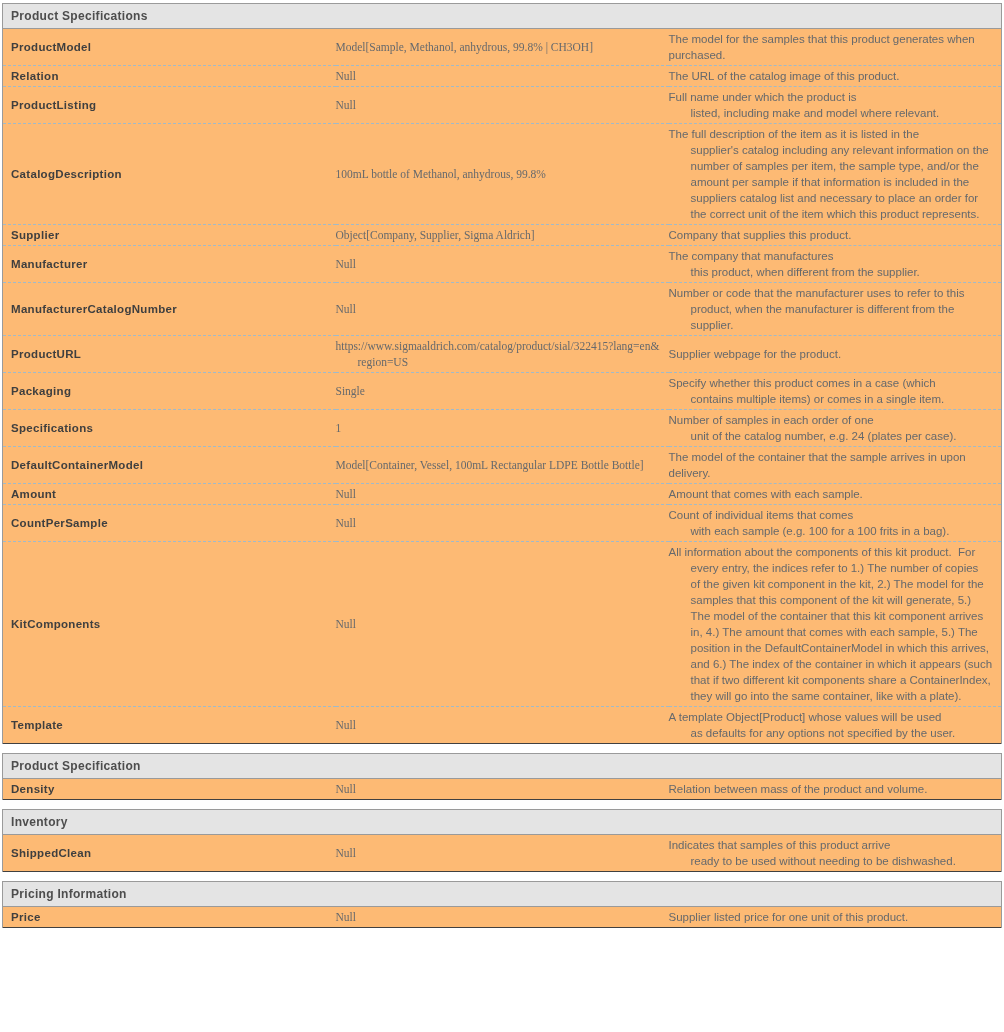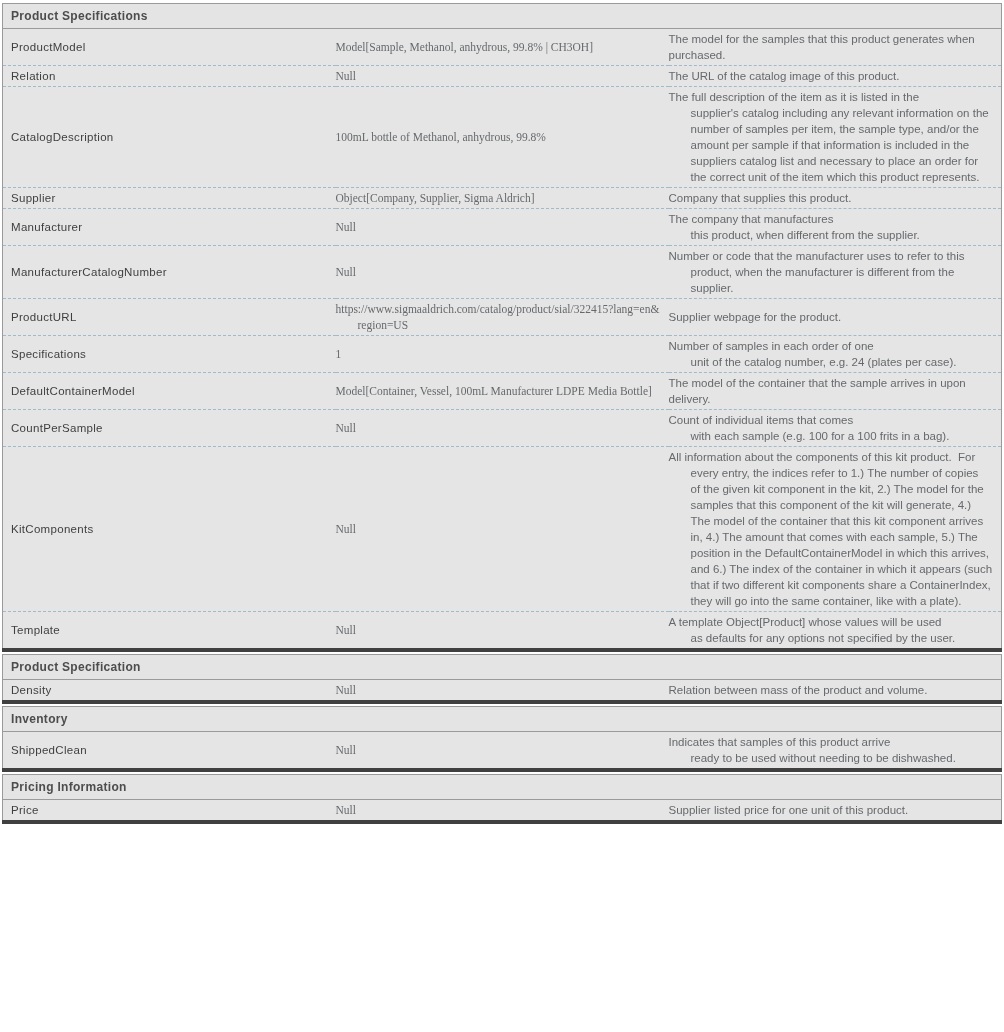--- a/index.html
+++ b/index.html
@@ -8,22 +8,22 @@
     width: 1004px;
     font-family: "Liberation Sans", "DejaVu Sans", sans-serif;
   }
   .doc {
     margin: 3px 2px 0 2px;
   }
   table.section {
     width: 1000px;
     border-collapse: collapse;
     table-layout: fixed;
-    margin-bottom: 2px;
-    background: #e5e5e5;
+    margin-bottom: 9px;
+    background: #fdba74;
   }
   table.section th.band {
     background: #e4e4e4;
     border: 1px solid #9a9a9a;
     text-align: left;
     font-size: 12px;
     font-weight: bold;
     color: #4d4d4d;
     letter-spacing: 0.3px;
     padding: 4px 8px;
@@ -31,25 +31,25 @@
   }
   table.section td {
     vertical-align: middle;
     border-left: 1px solid #9a9a9a;
     border-right: 1px solid #9a9a9a;
     padding: 2px 4px 2px 0;
     font-size: 11.5px;
     line-height: 16px;
   }
   table.section tr.spec-row { border-bottom: 1px dashed #a0bac9; }
-  table.section tbody tr.spec-row:last-child { border-bottom: 4px solid #404040; }
+  table.section tbody tr.spec-row:last-child { border-bottom: 1px solid #404040; }
   td.field {
     width: 190px;
     padding-left: 8px !important;
-    font-weight: normal;
+    font-weight: bold;
     color: #3f3f3f;
     letter-spacing: 0.3px;
     border-right: none !important;
   }
   td.value {
     width: 404px;
     color: #66696c;
     border-left: none !important;
     border-right: none !important;
     font-family: Liberation Serif, serif;
@@ -85,20 +85,30 @@
   <tr class="spec-row">
     <td class="field">Relation</td>
     <td class="value">
             <div class="line">Null</div>
           </td>
     <td class="desc">
             <div class="line">The URL of the catalog image of this product.</div>
           </td>
   </tr>
 
+  <tr class="spec-row">
+    <td class="field">ProductListing</td>
+    <td class="value">
+            <div class="line">Null</div>
+          </td>
+    <td class="desc">
+            <div class="line">Full name under which the product is</div>
+            <div class="line cont">listed, including make and model where relevant.</div>
+          </td>
+  </tr>
 
   <tr class="spec-row">
     <td class="field">CatalogDescription</td>
     <td class="value">
             <div class="line">100mL bottle of Methanol, anhydrous, 99.8%</div>
           </td>
     <td class="desc">
             <div class="line">The full description of the item as it is listed in the</div>
             <div class="line cont">supplier's catalog including any relevant information on the</div>
             <div class="line cont">number of samples per item, the sample type, and/or the</div>
@@ -145,43 +155,62 @@
     <td class="field">ProductURL</td>
     <td class="value">
             <div class="line">https://www.sigmaaldrich.com/catalog/product/sial/322415?lang=en&amp;</div>
             <div class="line cont">region=US</div>
           </td>
     <td class="desc">
             <div class="line">Supplier webpage for the product.</div>
           </td>
   </tr>
 
+  <tr class="spec-row">
+    <td class="field">Packaging</td>
+    <td class="value">
+            <div class="line">Single</div>
+          </td>
+    <td class="desc">
+            <div class="line">Specify whether this product comes in a case (which</div>
+            <div class="line cont">contains multiple items) or comes in a single item.</div>
+          </td>
+  </tr>
 
 
   <tr class="spec-row">
     <td class="field">Specifications</td>
     <td class="value">
             <div class="line">1</div>
           </td>
     <td class="desc">
             <div class="line">Number of samples in each order of one</div>
             <div class="line cont">unit of the catalog number, e.g. 24 (plates per case).</div>
           </td>
   </tr>
 
   <tr class="spec-row">
     <td class="field">DefaultContainerModel</td>
     <td class="value">
-            <div class="line">Model[Container, Vessel, 100mL Manufacturer LDPE Media Bottle]</div>
+            <div class="line">Model[Container, Vessel, 100mL Rectangular LDPE Bottle Bottle]</div>
           </td>
     <td class="desc">
             <div class="line">The model of the container that the sample arrives in upon delivery.</div>
           </td>
   </tr>
 
+  <tr class="spec-row">
+    <td class="field">Amount</td>
+    <td class="value">
+            <div class="line">Null</div>
+          </td>
+    <td class="desc">
+            <div class="line">Amount that comes with each sample.</div>
+          </td>
+  </tr>
 
   <tr class="spec-row">
     <td class="field">CountPerSample</td>
     <td class="value">
             <div class="line">Null</div>
           </td>
     <td class="desc">
             <div class="line">Count of individual items that comes</div>
             <div class="line cont">with each sample (e.g. 100 for a 100 frits in a bag).</div>
           </td>
@@ -189,21 +218,21 @@
 
   <tr class="spec-row">
     <td class="field">KitComponents</td>
     <td class="value">
             <div class="line">Null</div>
           </td>
     <td class="desc">
             <div class="line">All information about the components of this kit product.  For</div>
             <div class="line cont">every entry, the indices refer to 1.) The number of copies</div>
             <div class="line cont">of the given kit component in the kit, 2.) The model for the</div>
-            <div class="line cont">samples that this component of the kit will generate, 4.)</div>
+            <div class="line cont">samples that this component of the kit will generate, 5.)</div>
             <div class="line cont">The model of the container that this kit component arrives</div>
             <div class="line cont">in, 4.) The amount that comes with each sample, 5.) The</div>
             <div class="line cont">position in the DefaultContainerModel in which this arrives,</div>
             <div class="line cont">and 6.) The index of the container in which it appears (such</div>
             <div class="line cont">that if two different kit components share a ContainerIndex,</div>
             <div class="line cont">they will go into the same container, like with a plate).</div>
           </td>
   </tr>
 
 

